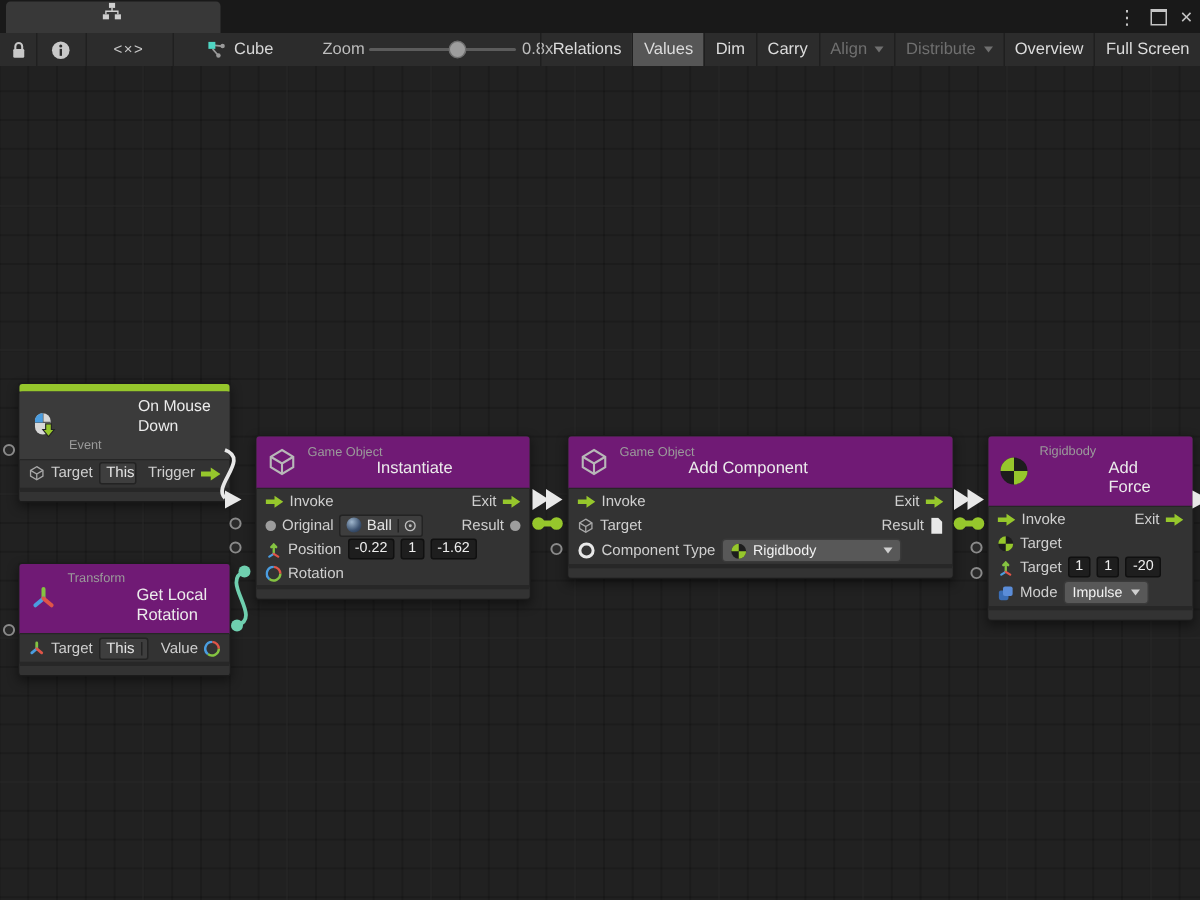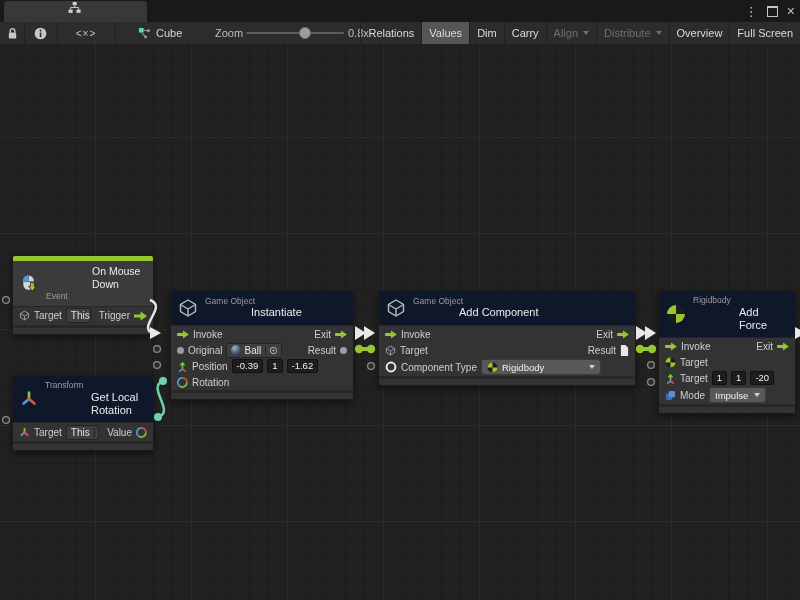--- a/index.html
+++ b/index.html
@@ -42,21 +42,21 @@
       linear-gradient(#2b2b2b 1px, transparent 1px),
       linear-gradient(90deg,#2b2b2b 1px, transparent 1px),
       linear-gradient(rgba(0,0,0,0.16) 1px, transparent 1px),
       linear-gradient(90deg,rgba(0,0,0,0.16) 1px, transparent 1px);
     background-size:96px 96px,96px 96px,19.2px 19.2px,19.2px 19.2px;
     background-position:-1px -3px;}
 
   
   .node{position:absolute;background:#333;border:1px solid #1b1b1b;border-radius:2px;
         box-shadow:0 3px 7px rgba(0,0,0,.45);color:#d2d2d2;font-size:10px;cursor:grab;}
-  .node-header{background:#0f172a;border-bottom:1px solid #262626;display:flex;align-items:center;
+  .node-header{background:#701a75;border-bottom:1px solid #262626;display:flex;align-items:center;
         gap:7px;padding:4px 8px 4px 7px;border-radius:2px 2px 0 0;}
   .hd-text{display:flex;flex-direction:column;line-height:1.25;}
   .hd-cat{font-size:8.5px;color:#9b9b9b;}
   .hd-title{font-size:11px;color:#ececec;margin-left:46px;}
   .node-footer{height:6px;background:#333;border-top:3px solid #272727;border-radius:0 0 2px 2px;}
   .row{height:16px;display:flex;align-items:center;gap:4px;padding:0 6px;}
   .row.tall{height:18px;}
   .lbl{color:#cfcfcf;}
   .spacer{flex:1;}
   .event-strip{height:5px;border-radius:2px 2px 0 0;}
@@ -295,21 +295,21 @@
       </div>
       <div class="row">
         <span class="icon">
           <svg width="11" height="11" viewBox="0 0 12 12" fill="none" stroke-width="1.7" stroke-linecap="round">
             <path d="M6 9 V2.2 M6 2.2 l-1.8 1.9 M6 2.2 l1.8 1.9" stroke="#84C341"></path>
             <path d="M6 9 L2.8 11" stroke="#4A9DE0"></path>
               <path d="M6 9 L9.2 11" stroke="#E05548"></path>
           </svg>
         </span>
         <span class="lbl">Position</span>
-        <span class="vbox">-0.39</span>
+        <span class="vbox">-0.22</span>
         <span class="vbox">1</span>
         <span class="vbox">-1.62</span>
       </div>
       <div class="row">
         <span class="icon">
           <svg width="11" height="11" viewBox="0 0 12 12" fill="none" stroke-width="1.8">
             <path d="M6 1 A5 5 0 0 1 10.8 6" stroke="#E05548"></path>
             <path d="M10.8 6 A5 5 0 0 1 2.8 9.9" stroke="#84C341"></path>
             <path d="M2.8 9.9 A5 5 0 0 1 6 1" stroke="#4A9DE0"></path>
           </svg>

